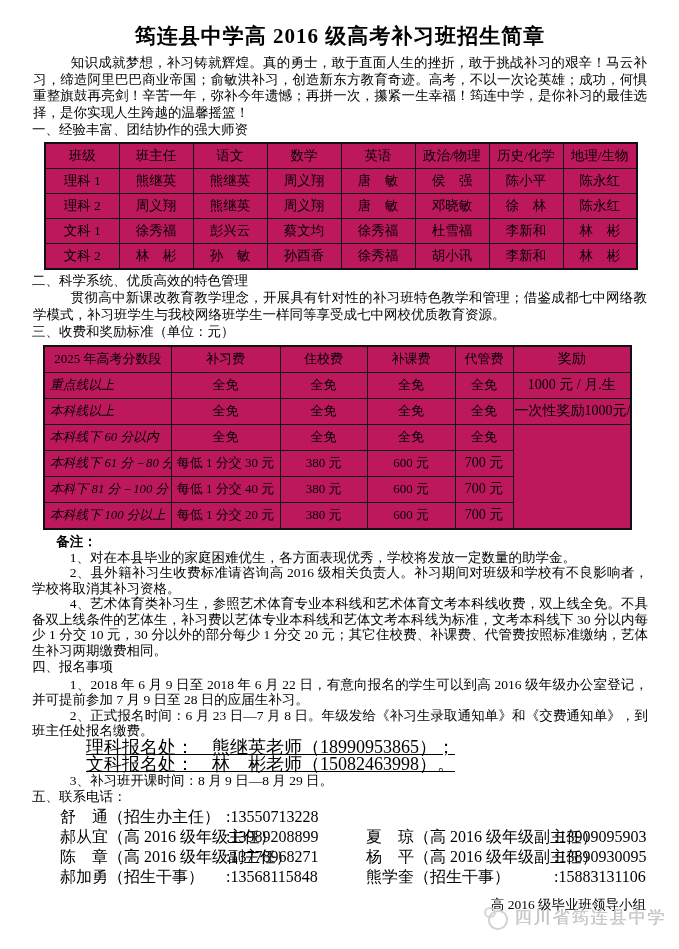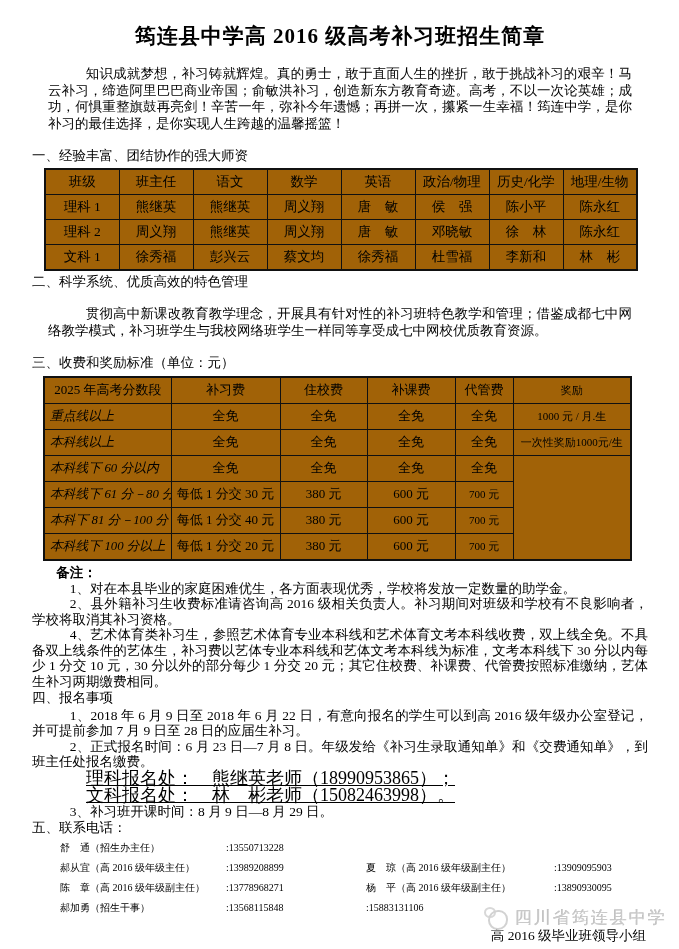--- a/index.html
+++ b/index.html
@@ -7,45 +7,45 @@
     width:679px;height:949px;overflow:hidden;position:relative;
     font-family:"Liberation Serif","DejaVu Serif",serif;color:#000;
   }
   .page{padding:14px 31px 0 32px;}
   .doc-title{
     font-size:21px;font-weight:bold;text-align:center;
     margin:8px 0 5px 0;letter-spacing:1px;
   }
   .para{
     font-size:13.5px;line-height:16.5px;text-align:justify;
-    text-indent:2.8em;margin:16px;
+    text-indent:2.8em;margin:1px;
   }
   .heading{
     font-size:13.5px;font-weight:normal;line-height:16.5px;margin:1px 0;
   }
-  table{border-collapse:collapse;table-layout:fixed;background:#a16207;}
+  table{border-collapse:collapse;table-layout:fixed;background:#be185d;}
   .teacher-table{width:592px;margin:3px 0 3px 12px;border:2px solid #111;}
   .teacher-table td{
     border:1px solid #111;text-align:center;font-size:13.5px;
     height:24px;padding:0 1px;white-space:nowrap;overflow:hidden;
   }
   .fee-table{width:587px;margin:4px 0 4px 11px;border:2px solid #111;}
   .fee-table td{
     border:1px solid #111;text-align:center;font-size:13px;
     height:25px;padding:0 1px;white-space:nowrap;overflow:hidden;
   }
   .fee-table td.col0{text-align:left;padding-left:5px;font-size:12.8px;font-style:italic;}
-  .fee-table td:last-child{font-size:11px;}
+  .fee-table td:last-child{font-size:14px;}
   .notes-label{font-size:13.5px;font-weight:bold;line-height:16px;margin:2px 0 0 1.8em;}
   .note{font-size:13.5px;line-height:15.5px;text-align:justify;text-indent:2.8em;margin:0;}
   .sub-line{font-size:18px;line-height:17px;margin:0 0 0 3em;text-decoration:underline;}
   .contacts{margin:1px 0 0 28px;}
   .contact-row{
     display:grid;grid-template-columns:166px 140px 188px auto;
-    font-size:10px;line-height:20px;white-space:nowrap;
+    font-size:16px;line-height:20px;white-space:nowrap;
   }
   .signature{display:flex;justify-content:flex-end;margin:8px 2px 0 0;}
   .signature .sig-inner{text-align:center;font-size:13.5px;line-height:19px;}
   .watermark{
     position:absolute;top:906px;right:12px;
     display:flex;align-items:center;gap:7px;
     color:#c9c9c9;font-size:17px;letter-spacing:2px;
     text-shadow:1px 1px 0 #ffffff,-0.5px -0.5px 0 #b9b9b9;
   }
   .logo{
@@ -115,20 +115,30 @@
           <td>徐　林</td>
           <td>陈永红</td>
         </tr>
         <tr>
           <td class="col0">文科 1</td>
           <td>徐秀福</td>
           <td>彭兴云</td>
           <td>蔡文均</td>
           <td>徐秀福</td>
           <td>杜雪福</td>
+          <td>李新和</td>
+          <td>林　彬</td>
+        </tr>
+        <tr>
+          <td class="col0">文科 2</td>
+          <td>林　彬</td>
+          <td>孙　敏</td>
+          <td>孙酉香</td>
+          <td>徐秀福</td>
+          <td>胡小讯</td>
           <td>李新和</td>
           <td>林　彬</td>
         </tr>
       </tbody>
   </table>
 
   <div class="heading">二、科学系统、优质高效的特色管理</div>
   <p class="para">贯彻高中新课改教育教学理念，开展具有针对性的补习班特色教学和管理；借鉴成都七中网络教学模式，补习班学生与我校网络班学生一样同等享受成七中网校优质教育资源。</p>
 
   <div class="heading">三、收费和奖励标准（单位：元）</div>
@@ -229,20 +239,21 @@
     </div>
     <div class="contact-row">
       <span>陈　章（高 2016 级年级副主任）</span>
       <span>:13778968271</span>
       <span>杨　平（高 2016 级年级副主任）</span>
       <span>:13890930095</span>
     </div>
     <div class="contact-row">
       <span>郝加勇（招生干事）</span>
       <span>:13568115848</span>
+      <span>熊学奎（招生干事）</span>
       <span>:15883131106</span>
     </div>
   </div>
 
   <div class="signature">
     <div class="sig-inner">
       <div>高 2016 级毕业班领导小组</div>
 
     </div>
   </div>

